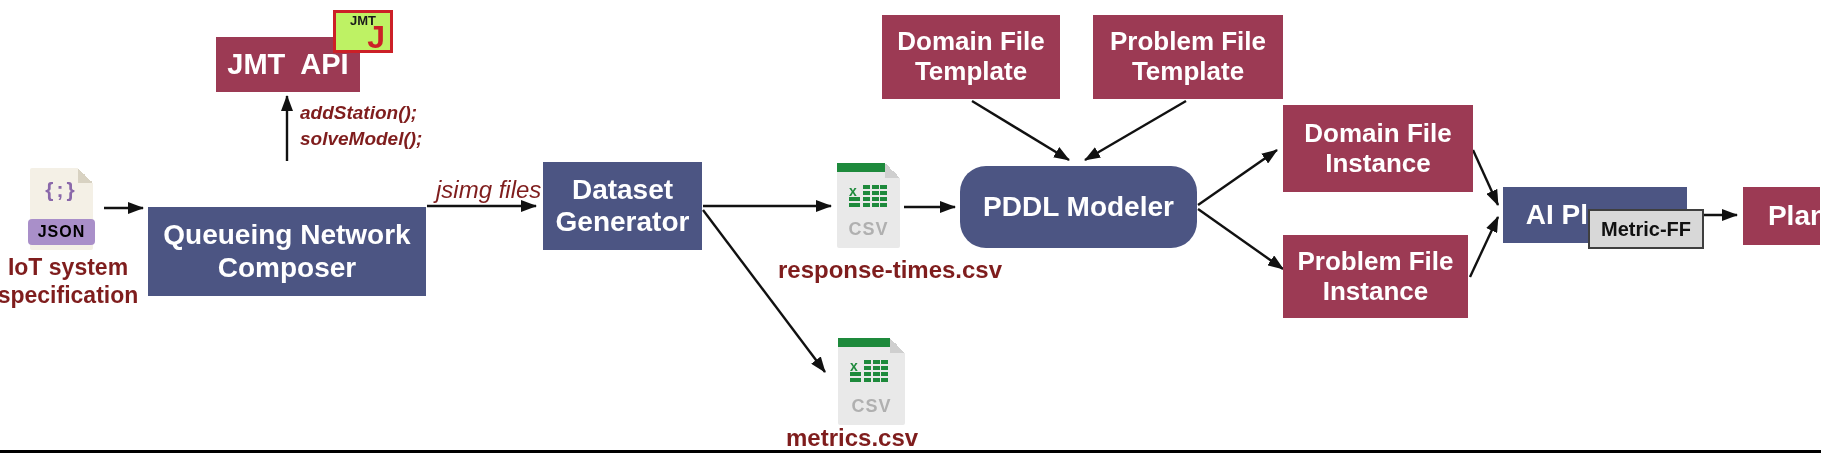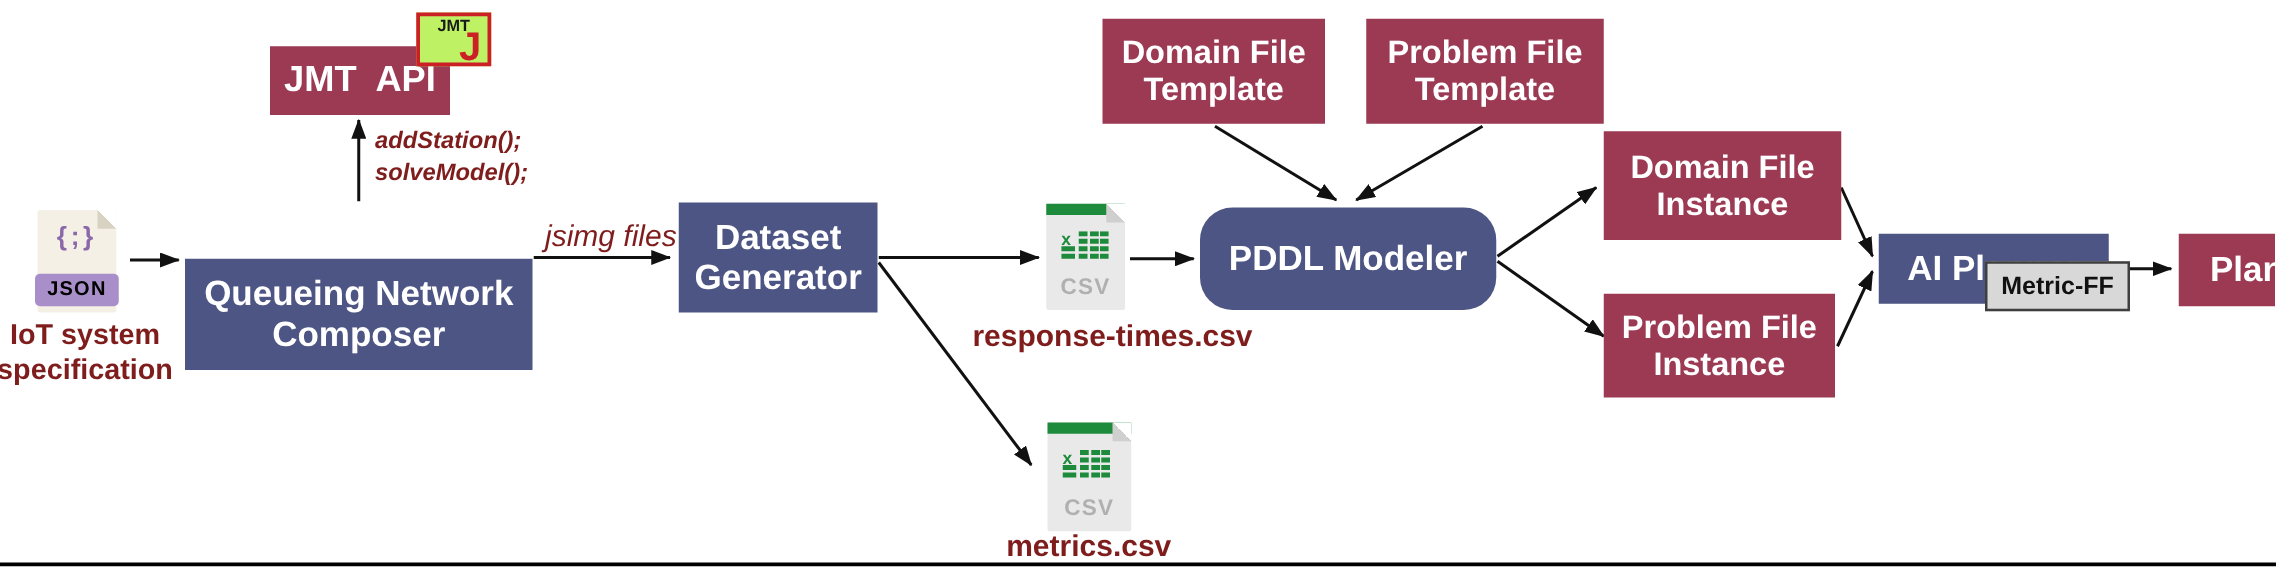--- a/index.html
+++ b/index.html
@@ -154,21 +154,21 @@
           <rect x="23" y="12" width="7" height="4"></rect>
           <rect x="31" y="12" width="7" height="4"></rect>
         <rect x="0" y="18" width="11" height="4"></rect>
           <rect x="14" y="18" width="7" height="4"></rect>
           <rect x="23" y="18" width="7" height="4"></rect>
           <rect x="31" y="18" width="7" height="4"></rect>
       </g>
     </svg>
     <span class="csvtext">CSV</span>
   </div>
-  <div class="lbl" style="left:786px; top:424px; width:170px; text-align:center; font-size:24px;">metrics.csv</div>
+  <div class="lbl" style="left:786px; top:424px; width:170px; text-align:left; font-size:24px;">metrics.csv</div>
 
   <div class="box blue" style="left:960px; top:166px; width:237px; height:82px; font-size:28px;border-radius:26px;"><span>PDDL Modeler</span></div>
 
   <div class="box red" style="left:882px; top:15px; width:178px; height:84px; font-size:26px;"><span>Domain File
 Template</span></div>
   <div class="box red" style="left:1093px; top:15px; width:190px; height:84px; font-size:26px;"><span>Problem File
 Template</span></div>
 
   <div class="box red" style="left:1283px; top:105px; width:190px; height:87px; font-size:26px;"><span>Domain File
 Instance</span></div>

